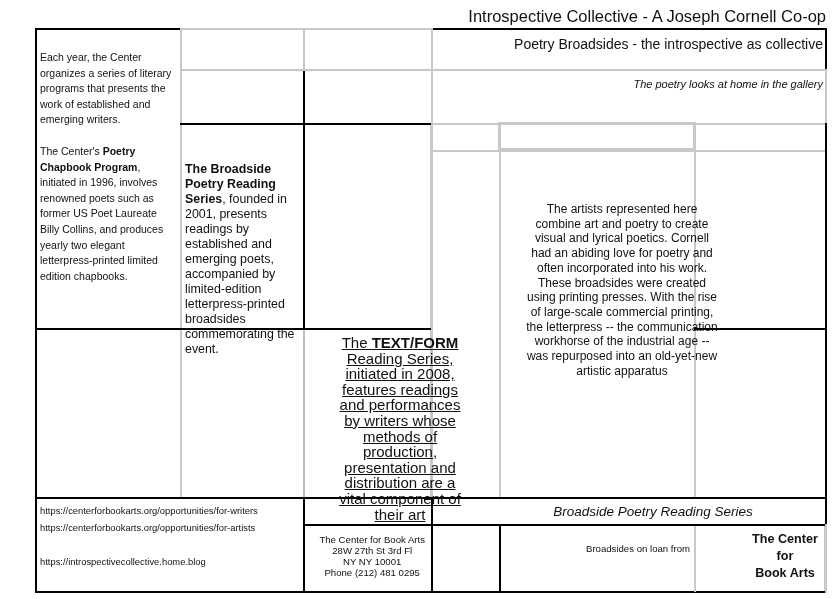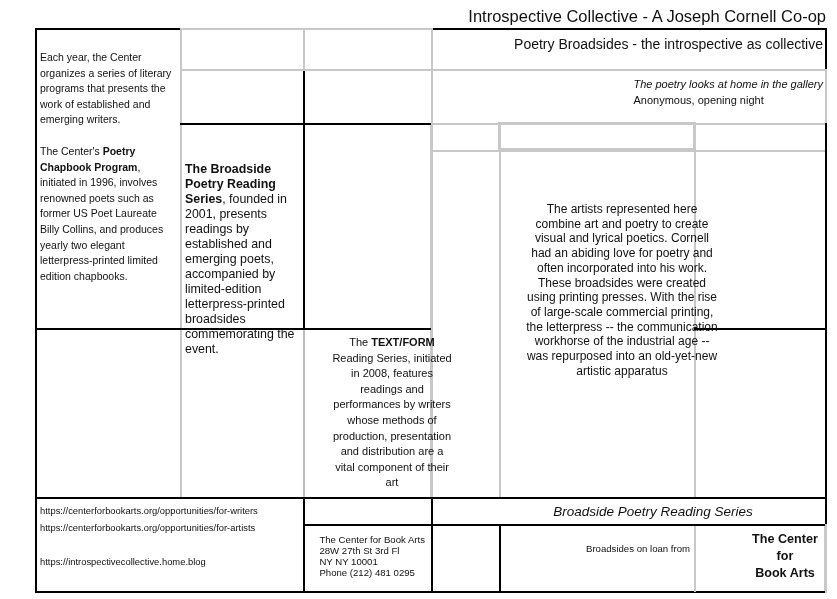--- a/index.html
+++ b/index.html
@@ -12,21 +12,21 @@
   .h { height: 1.6px; }
   .v { width: 1.6px; }
   .gw { width: 3px; }
   .gh { height: 3px; }
   .txt { position: absolute; line-height: 1.3; }
   .title { position: absolute; top: 7px; right: 11px; font-size: 16.5px; }
   .sub { font-size: 14px; }
   .small { font-size: 10.5px; line-height: 15.6px; }
   .mid { font-size: 12.4px; line-height: 15px; margin-top: 32px; }
   .center { text-align: center; margin-left: 25px; }
-  .right { text-align: left; }
+  .right { text-align: center; }
   b { font-weight: bold; }
 </style>
 </head>
 <body>
 
 <div class="title">Introspective Collective - A Joseph Cornell Co-op</div>
 
 <div>
 
   <div class="ln b h" style="left:35px; top:28px; width:145px;"></div>
@@ -76,32 +76,31 @@
 
   <div class="ln b h" style="left:35px; top:497px; width:790px;"></div>
   <div class="ln b h" style="left:303px; top:524px; width:128px;"></div>
   <div class="ln b h" style="left:431px; top:524px; width:394px;"></div>
 </div>
 
 <div class="txt sub right" style="right:14px; top:35px;">Poetry Broadsides -  the introspective as collective</div>
 
 <div class="txt right" style="right:14px; top:76px; font-size:11px; line-height:16px;">
   <div style="font-style:italic;">The poetry looks at home in the gallery</div>
-  <div>Anonymous, opening night</div>
 </div>
 
 <div class="txt small" style="left:40px; top:50px; width:136px;">
   <div>Each year, the Center organizes a series of literary programs that presents the work of established and emerging writers.</div>
   <div style="height:16px;"></div>
   <div><span>The Center's </span><b>Poetry Chapbook Program</b><span>, initiated in 1996, involves renowned poets such as former US Poet Laureate Billy Collins, and produces yearly  two elegant letterpress-printed limited edition chapbooks.</span></div>
 </div>
 
 <div class="txt mid" style="left:185px; top:130px; width:116px;"><b>The Broadside Poetry Reading Series</b><span>, founded in 2001, presents readings by established and emerging poets, accompanied by limited-edition letterpress-printed broadsides commemorating the event.</span></div>
 
-<div class="txt center" style="left:306px; top:335px; width:122px; font-size:11px; line-height:15.6px;"><span>The </span><b>TEXT/FORM</b><span> Reading Series, initiated in 2008, features readings and performances by writers whose methods of production, presentation and distribution are a vital component of their art</span></div>
+<div class="txt center" style="left:314px; top:335px; width:122px; font-size:15px; line-height:15.6px;text-decoration:underline;"><span>The </span><b>TEXT/FORM</b><span> Reading Series, initiated in 2008, features readings and performances by writers whose methods of production, presentation and distribution are a vital component of their art</span></div>
 
 <div class="txt center" style="left:501px; top:202px; width:192px; font-size:12px; line-height:14.7px;">The artists represented here combine art and poetry to create visual and lyrical poetics. Cornell had an abiding love for poetry and often incorporated into his work. These broadsides were created using printing presses. With the rise of large-scale commercial printing, the letterpress -- the communication workhorse of the industrial age -- was repurposed into an old-yet-new artistic apparatus</div>
 
 <div class="txt" style="left:40px; top:505px; font-size:9.4px; line-height:12px;">
   <div style="position:absolute; top:0; white-space:nowrap;">https://centerforbookarts.org/opportunities/for-writers</div>
   <div style="position:absolute; top:17px; white-space:nowrap;">https://centerforbookarts.org/opportunities/for-artists</div>
   <div style="position:absolute; top:51px; white-space:nowrap;">https://introspectivecollective.home.blog</div>
 </div>
 
 <div class="txt right" style="right:412px; top:534px; font-size:9.6px; line-height:11px;">

